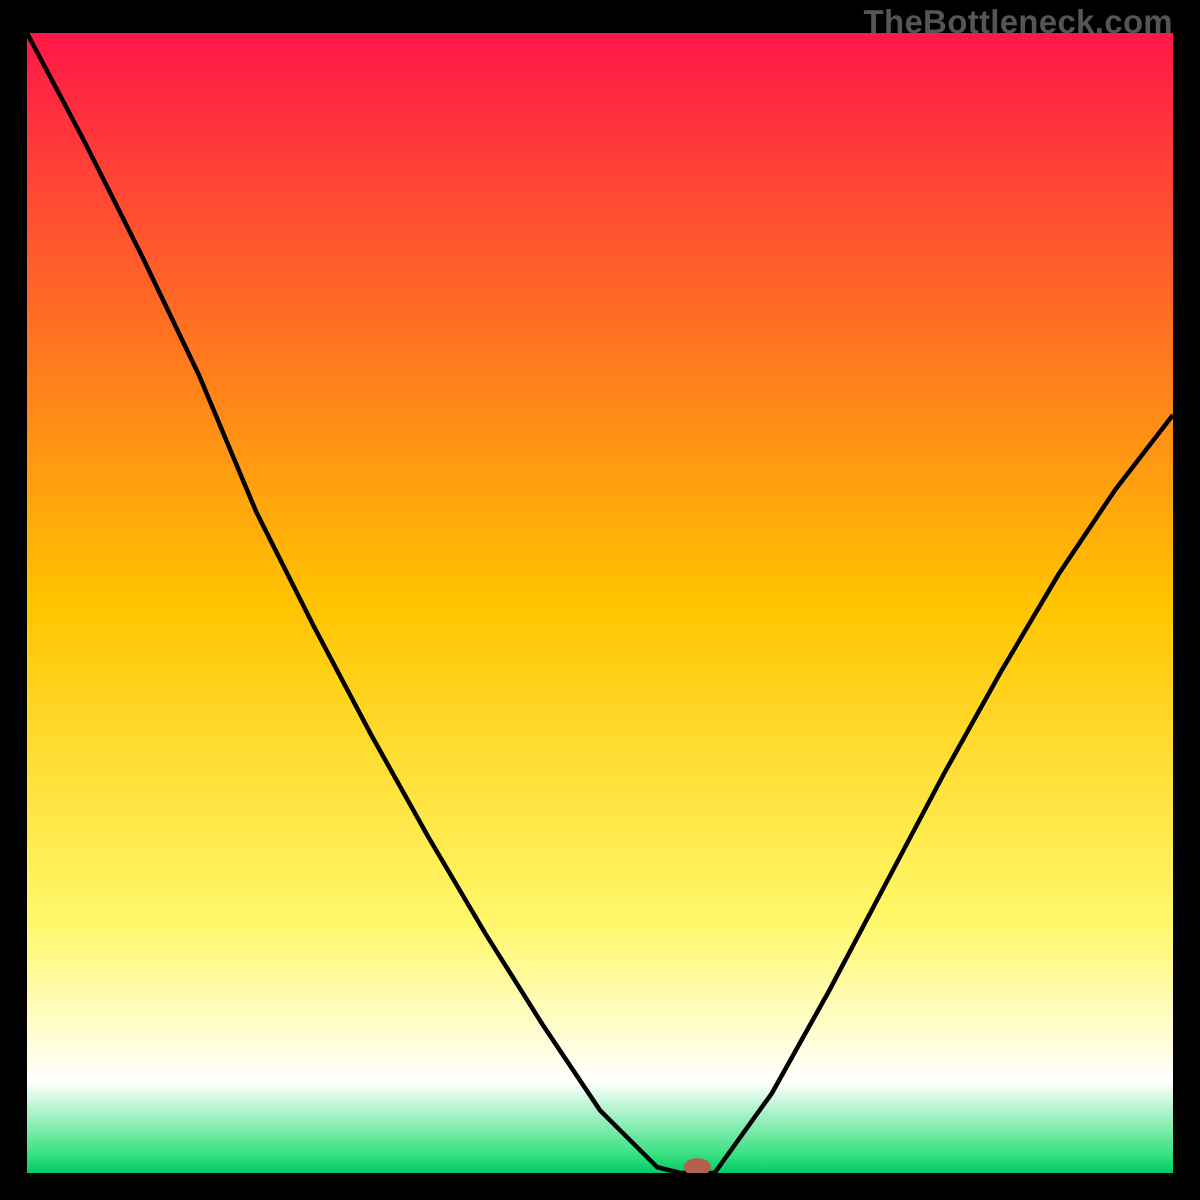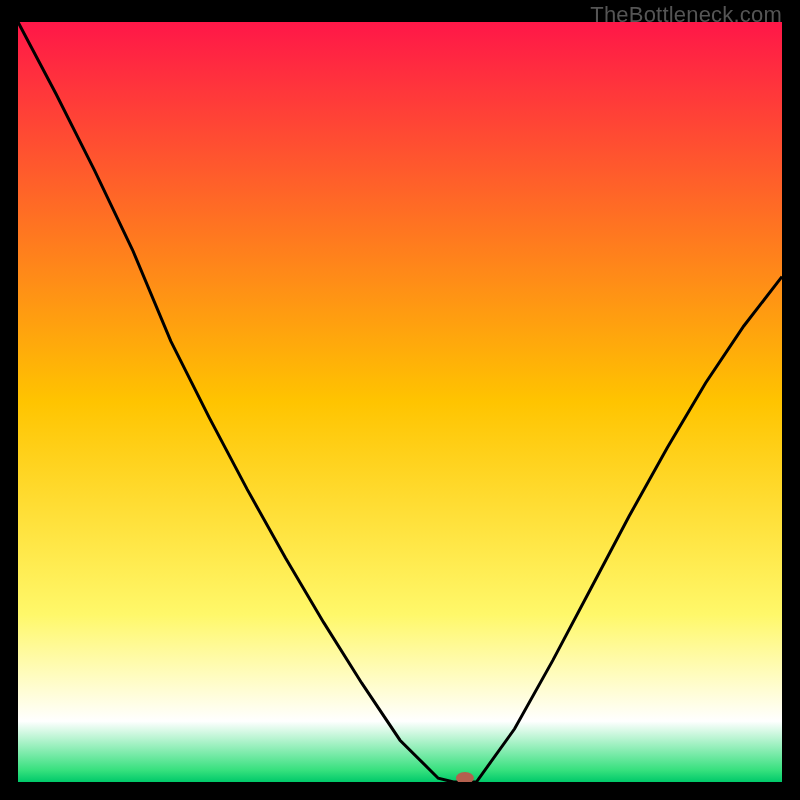--- a/index.html
+++ b/index.html
@@ -9,21 +9,21 @@
     width: 800px;
     height: 800px;
     background: #000;
   }
   .watermark {
     position: absolute;
     top: 2px;
     right: 18px;
     font-family: Arial, Helvetica, sans-serif;
     font-size: 22px;
-    font-weight: 400;
+    font-weight: 700;
     color: #555555;
     letter-spacing: 0.2px;
   }
   .plot {
     position: absolute;
     left: 18px;
     top: 22px;
     width: 764px;
     height: 760px;
   }

